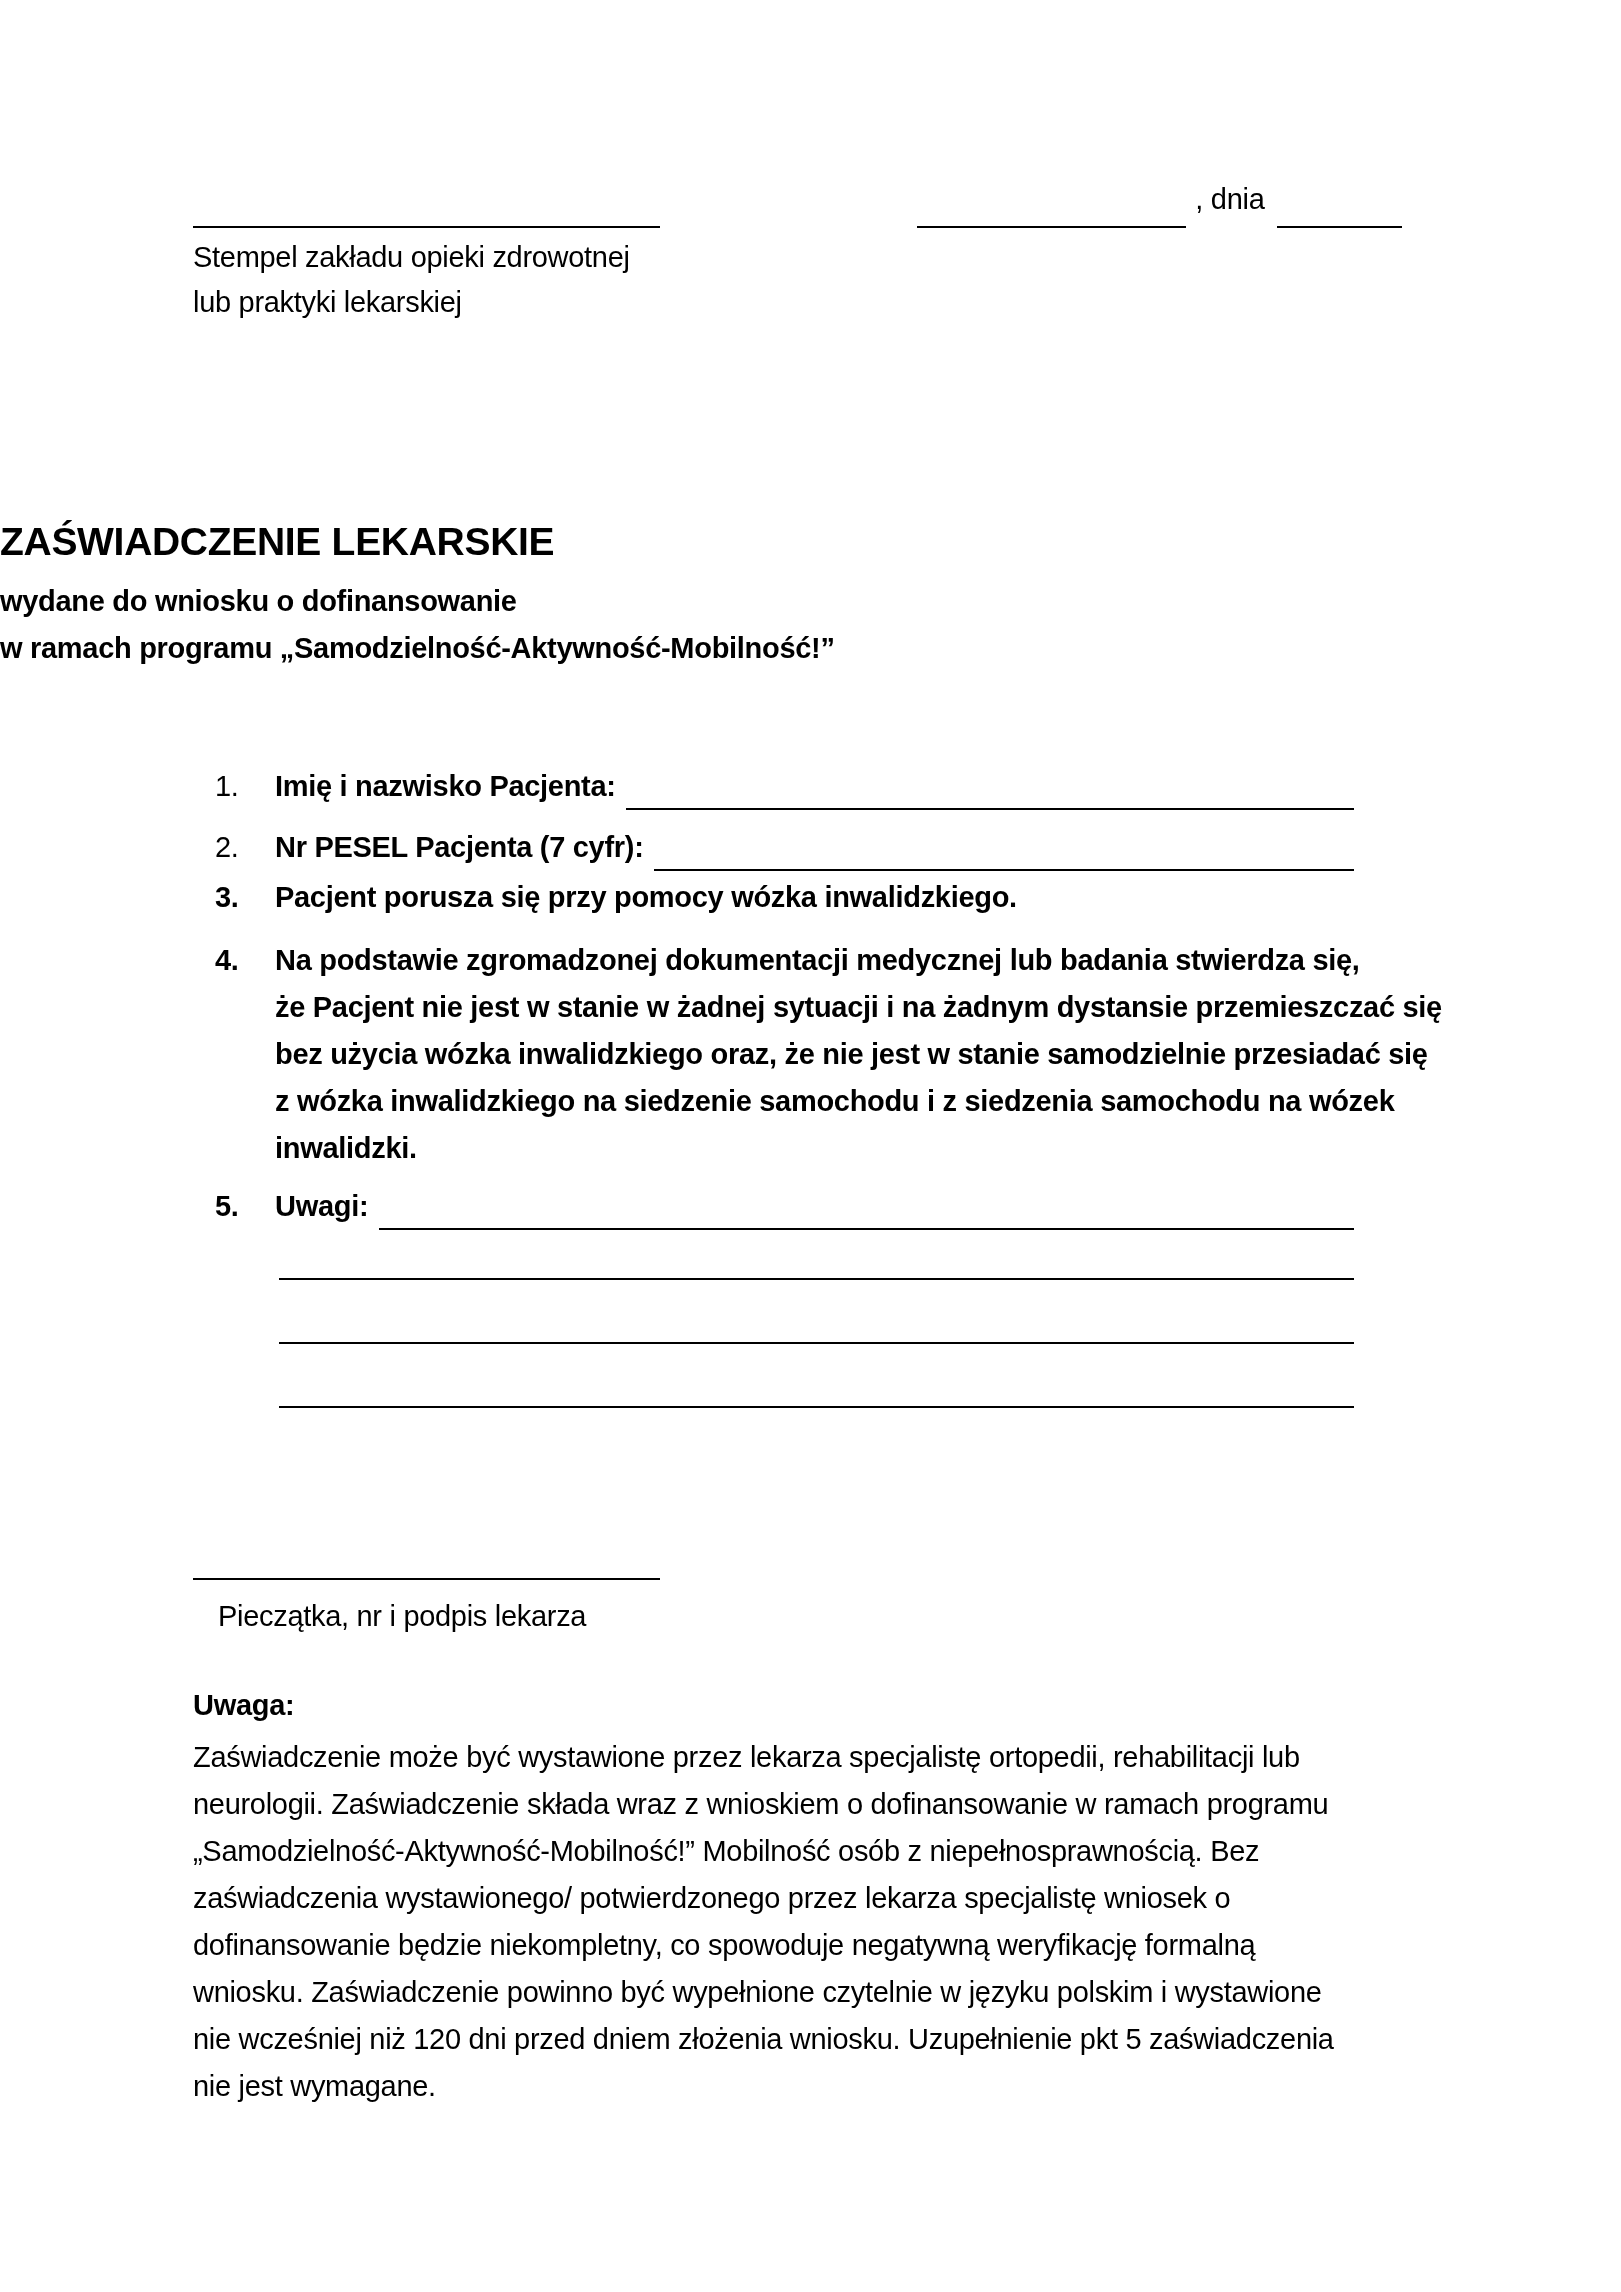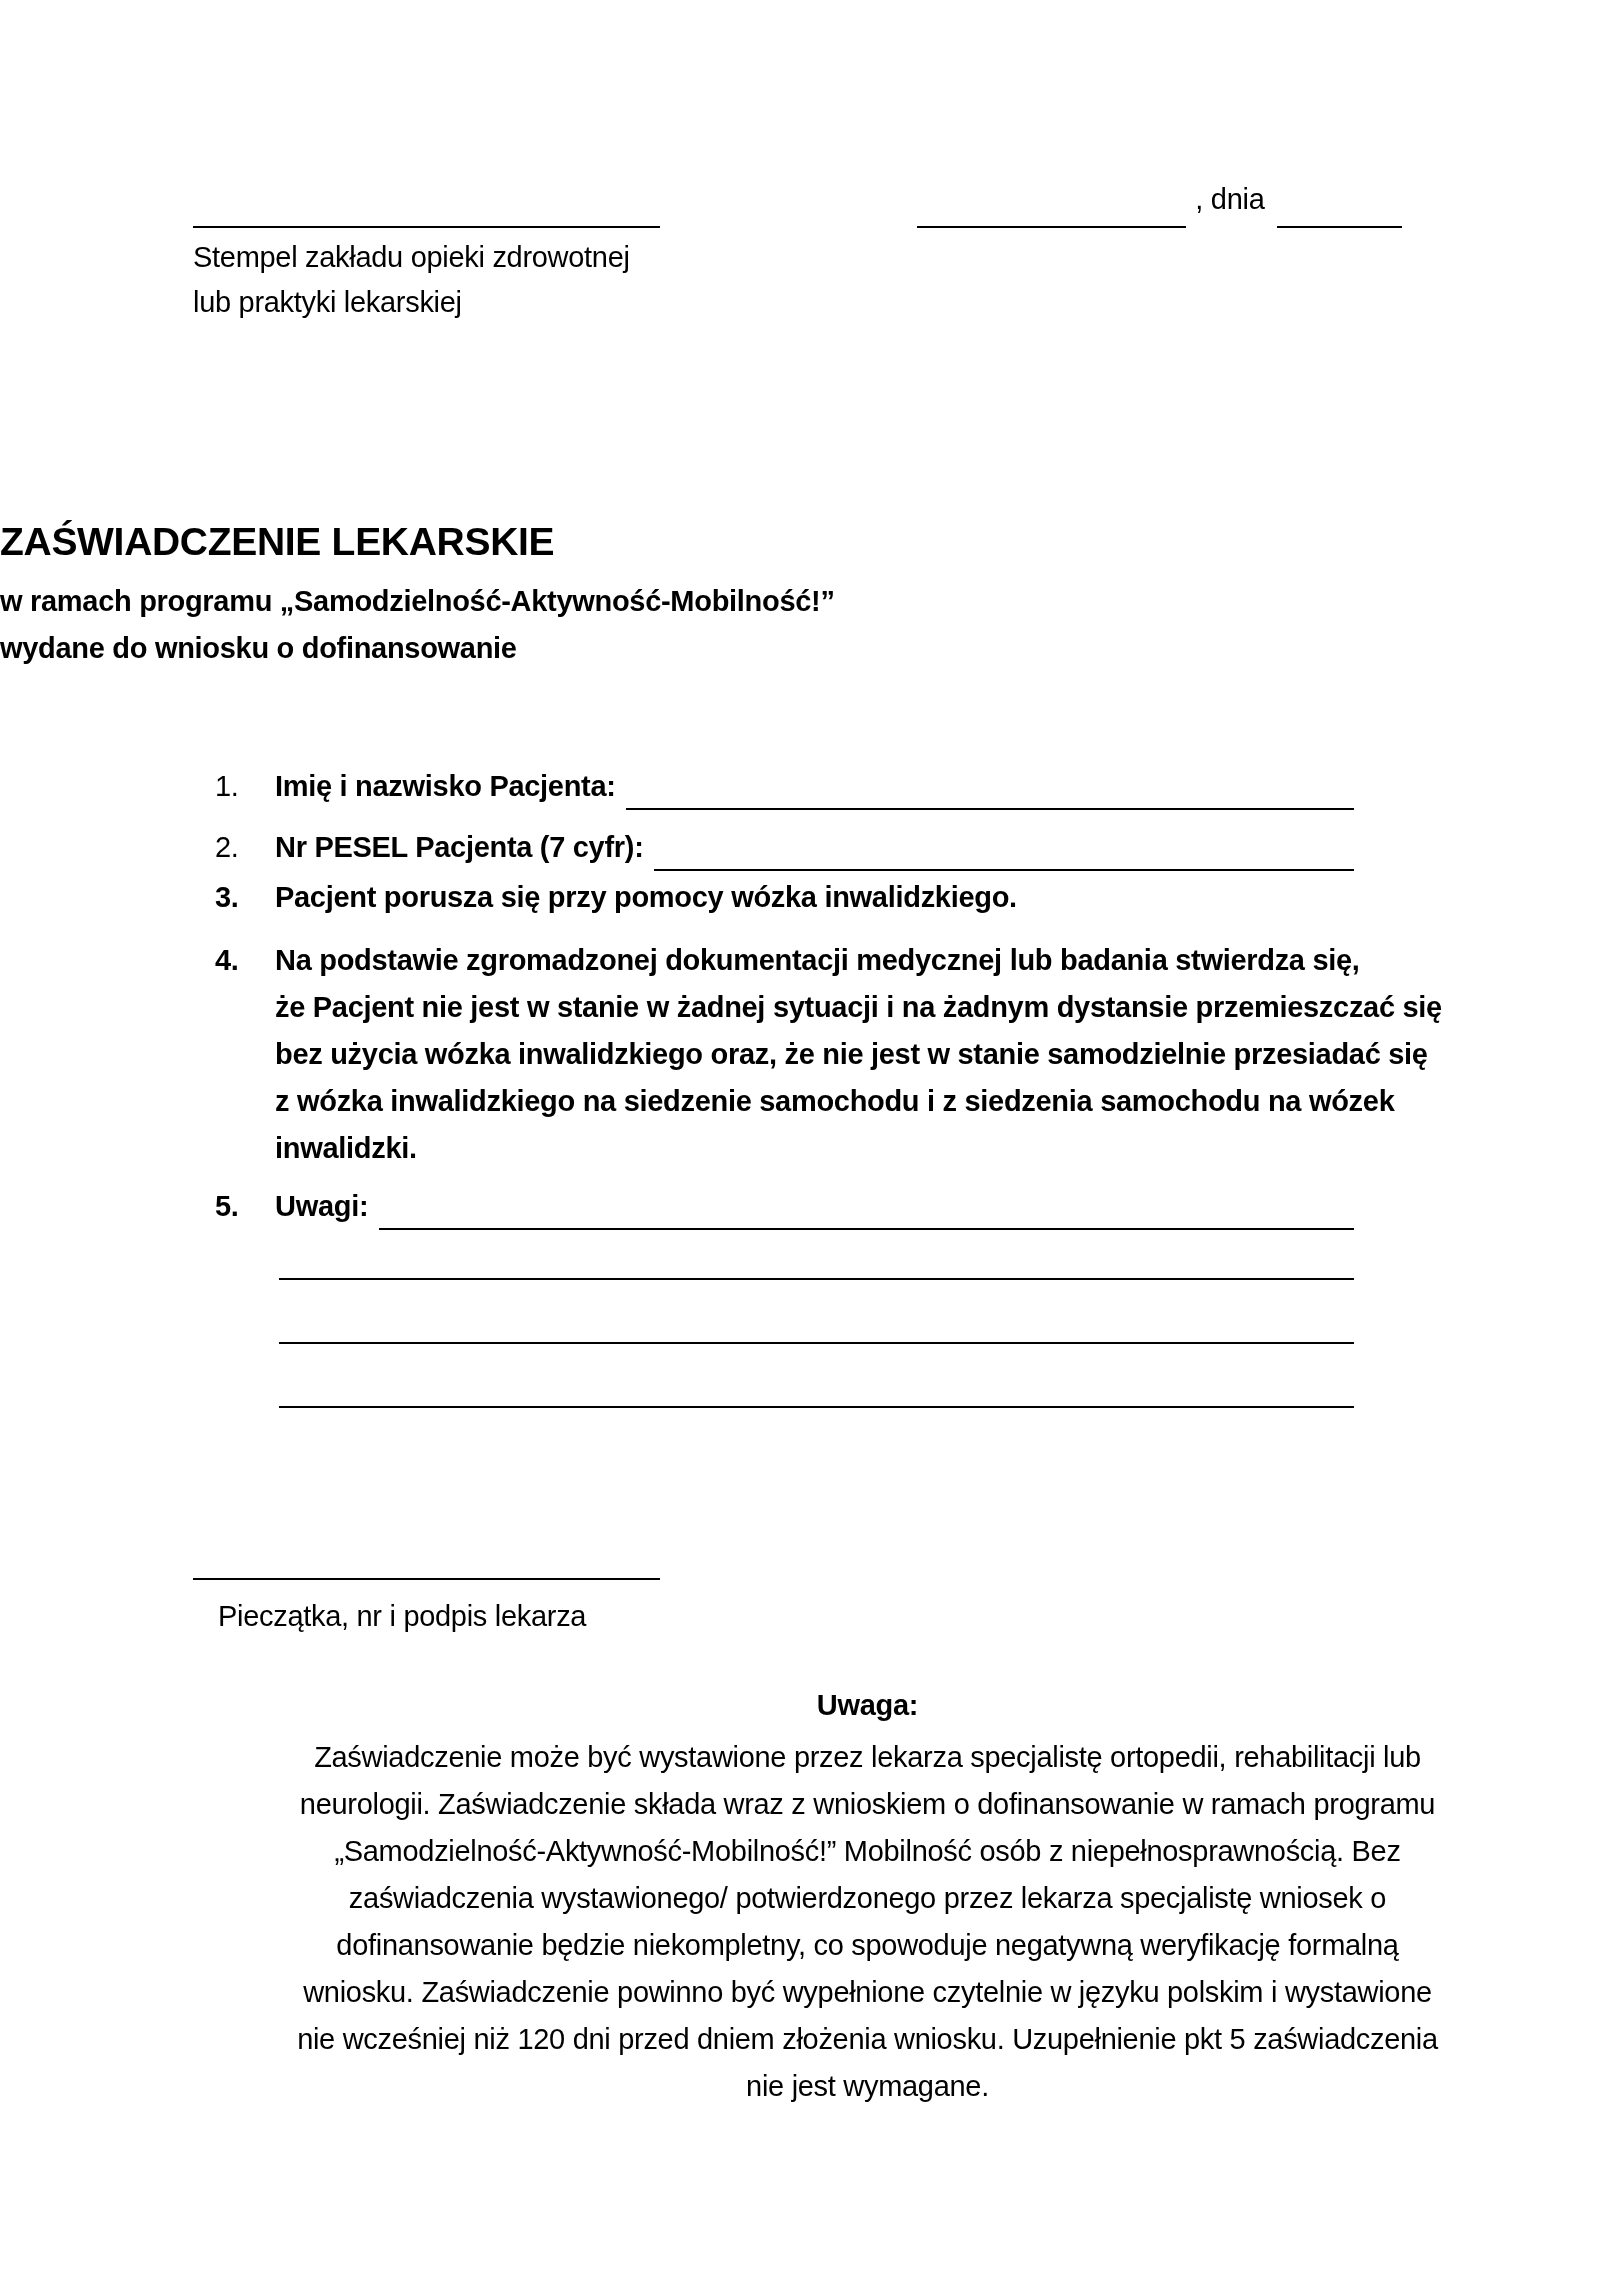--- a/index.html
+++ b/index.html
@@ -120,24 +120,23 @@
   .sig-line { height: 56px; width: 467px; }
   .sig-label {
     margin-top: 12.5px;
     line-height: 47px;
     margin-left: 25px;
   }
 
   
   .note {
     position: absolute;
-    left: 187px;
+    left: 193px;
     top: 1682px;
     width: 1361px;
-    text-align: center;
   }
   .note-heading {
     font-weight: bold;
     line-height: 47px;
   }
   .note-body {
     margin-top: 5px;
     line-height: 47px;
   }
 </style>
@@ -154,22 +153,22 @@
     </div>
     <div class="date-area">
       <span class="fill-line place-line"></span>
       <span class="date-label">, dnia</span>
       <span class="fill-line date-line"></span>
     </div>
   </div>
 
   <div class="title-block">
     <div class="title-main">ZAŚWIADCZENIE LEKARSKIE</div>
+    <div class="title-sub">wydane do wniosku o dofinansowanie</div>
     <div class="title-sub">w ramach programu „Samodzielność-Aktywność-Mobilność!”</div>
-    <div class="title-sub">wydane do wniosku o dofinansowanie</div>
   </div>
 
   <div class="list">
 
     <div class="item item-1">
       <span class="num">1.</span>
       <span class="body">
         <span class="label-row">
           <span class="label">Imię i nazwisko Pacjenta:</span>
           <span class="line-fill"></span>

